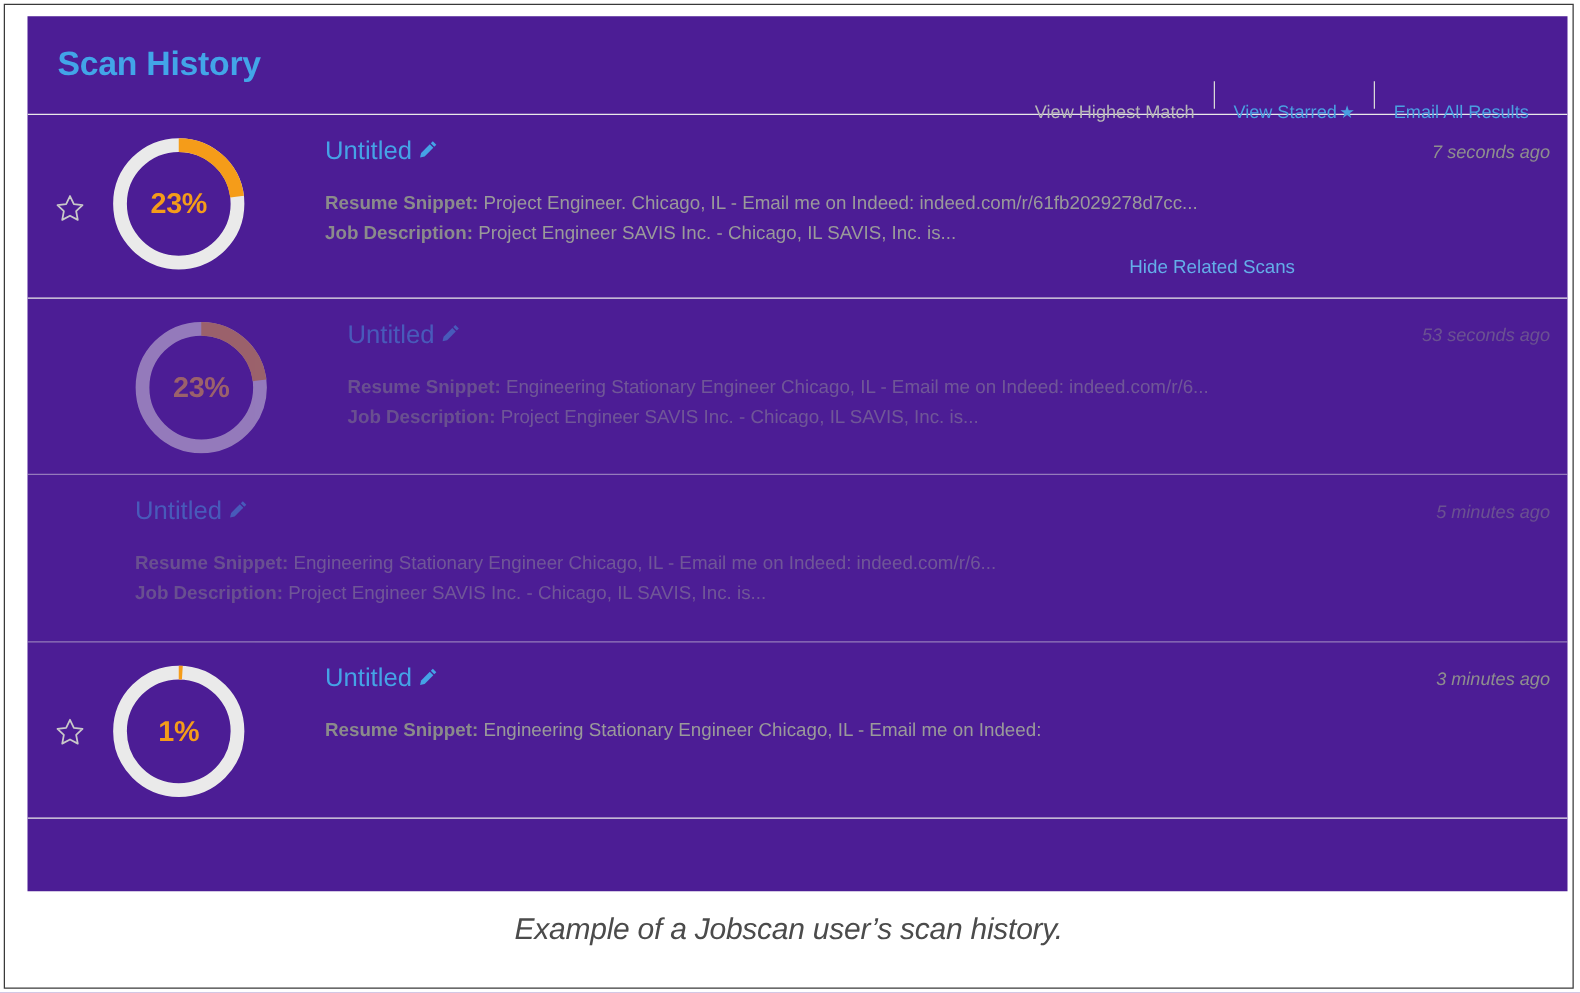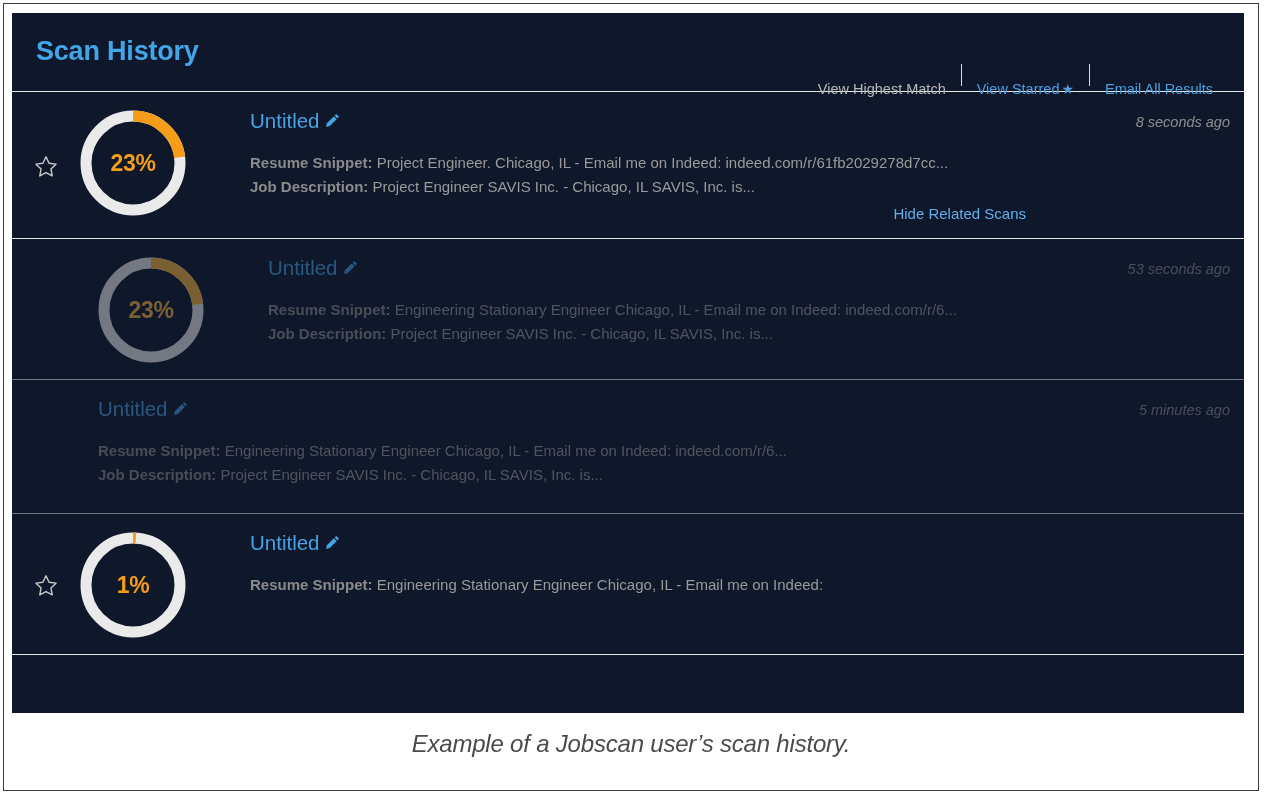--- a/index.html
+++ b/index.html
@@ -24,26 +24,26 @@
     height: 788px;
     box-sizing: border-box;
     border: 1px solid #3a3a3a;
     background: #ffffff;
     overflow: hidden;
   }
 
   
   .card {
     position: absolute;
-    left: 8px;
+    left: 18px;
     top: 9px;
     width: 1232px;
     height: 700px;
     overflow: hidden;
-    background: #0f172a;
+    background: #4c1d95;
   }
 
   
   .card-header {
     position: relative;
     height: 78px;
     border-bottom: 1px solid #e9e9e9;
   }
   .page-title {
     position: absolute;
@@ -231,21 +231,21 @@
                 <circle cx="53" cy="53" r="47" fill="none" stroke="#eaeaea" stroke-width="11"></circle>
                 <circle cx="53" cy="53" r="47" fill="none" stroke="#f59c19" stroke-width="11" stroke-dasharray="67.92123317061133 227.38847626682923"></circle>
               </svg>
               <div class="donut-label">23%</div>
             </div>
           </div>
           <div class="content-cell"><div class="scan-title"><span>Untitled</span><span class="pencil"><svg width="17" height="17" viewBox="0 0 20 20" aria-hidden="true">
                   <path d="M14.4 2.3l3.3 3.3-1.9 1.9-3.3-3.3z" fill="#45a3e6"></path>
                   <path d="M11.6 5.1l3.3 3.3-8.2 8.2-4.3 1 1-4.3z" fill="#45a3e6"></path>
                 </svg></span></div><div class="snippet"><b>Resume Snippet:</b> <span>Project Engineer. Chicago, IL - Email me on Indeed: indeed.com/r/61fb2029278d7cc...</span><br><b>Job Description:</b> <span>Project Engineer SAVIS Inc. - Chicago, IL SAVIS, Inc. is...</span></div><div class="related-toggle">Hide Related Scans</div></div>
-          <div class="time-cell">8 seconds ago</div>
+          <div class="time-cell">7 seconds ago</div>
         </div>
         <div class="row related">
           <div class="star-cell"></div>
           <div class="donut-cell">
             <div class="donut">
               <svg width="106" height="106" viewBox="0 0 106 106">
                 <circle cx="53" cy="53" r="47" fill="none" stroke="#eaeaea" stroke-width="11"></circle>
                 <circle cx="53" cy="53" r="47" fill="none" stroke="#f9b43c" stroke-width="11" stroke-dasharray="67.92123317061133 227.38847626682923"></circle>
               </svg>
               <div class="donut-label">23%</div>
@@ -277,20 +277,21 @@
                 <circle cx="53" cy="53" r="47" fill="none" stroke="#eaeaea" stroke-width="11"></circle>
                 <circle cx="53" cy="53" r="47" fill="none" stroke="#f59c19" stroke-width="11" stroke-dasharray="2.9530970943744057 292.35661234306616"></circle>
               </svg>
               <div class="donut-label">1%</div>
             </div>
           </div>
           <div class="content-cell"><div class="scan-title"><span>Untitled</span><span class="pencil"><svg width="17" height="17" viewBox="0 0 20 20" aria-hidden="true">
                   <path d="M14.4 2.3l3.3 3.3-1.9 1.9-3.3-3.3z" fill="#45a3e6"></path>
                   <path d="M11.6 5.1l3.3 3.3-8.2 8.2-4.3 1 1-4.3z" fill="#45a3e6"></path>
                 </svg></span></div><div class="snippet"><b>Resume Snippet:</b> <span>Engineering Stationary Engineer Chicago, IL - Email me on Indeed:</span></div></div>
+          <div class="time-cell">3 minutes ago</div>
         </div>
       </div>
 
   </div>
 
   <div class="caption">Example of a Jobscan user’s scan history.</div>
 
 </div>
 
 </body></html>

